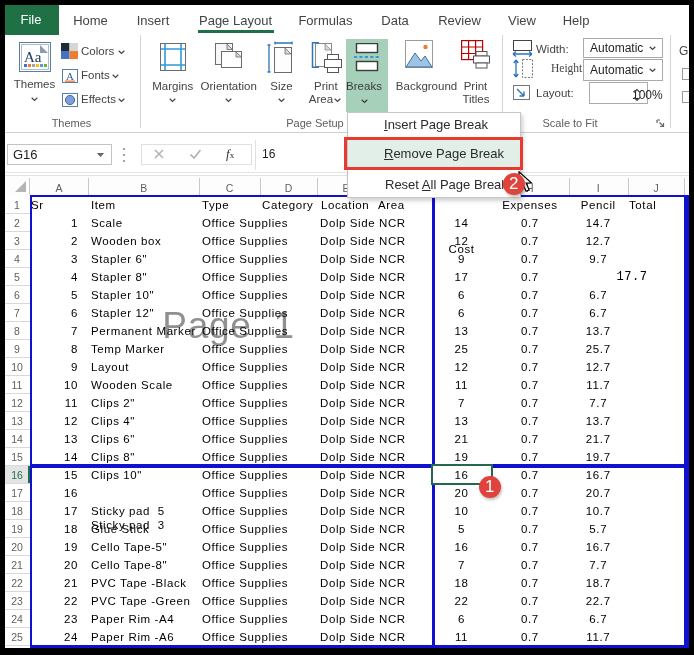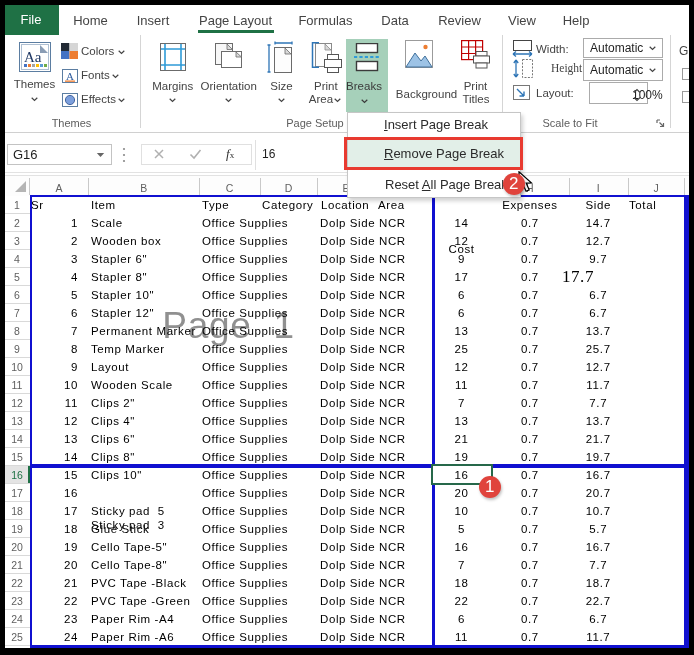--- a/index.html
+++ b/index.html
@@ -125,21 +125,21 @@
     </svg>
 <div style="position:absolute;top:80px;font-size:11.5px;color:#3b3b3b;line-height:13px;height:13px;font-family:'Liberation Sans', sans-serif;font-weight:normal;left:364px;transform:translateX(-50%);white-space:nowrap;">Breaks</div>
 <svg style="position:absolute;left:360.5px;top:99px" width="7" height="5" viewBox="0 0 7 5">
       <path d="M0.7,0.7 L3.5,3.4 L6.3,0.7" fill="none" stroke="#3b3b3b" stroke-width="1.2"></path>
     </svg>
 <svg style="position:absolute;left:405px;top:40px" width="28" height="28" viewBox="0 0 28 28">
       <rect x="0.5" y="0.5" width="27" height="27" fill="#fff" stroke="#9b9b9b"></rect>
       <circle cx="20.5" cy="7" r="2.2" fill="#ed7d31"></circle>
       <path d="M1,27 L10,13 L16,21 L20,16 L27,27 Z" fill="#9dc3e6" stroke="#41719c" stroke-width="1"></path>
     </svg>
-<div style="position:absolute;top:88px;font-size:11.5px;color:#444;line-height:13px;height:13px;font-family:'Liberation Sans', sans-serif;font-weight:normal;left:420px;transform:translateX(-50%);white-space:nowrap;padding-left:13px;">Background</div>
+<div style="position:absolute;top:80px;font-size:11.5px;color:#444;line-height:13px;height:13px;font-family:'Liberation Sans', sans-serif;font-weight:normal;left:420px;transform:translateX(-50%);white-space:nowrap;padding-left:13px;">Background</div>
 <svg style="position:absolute;left:461px;top:40px" width="30" height="30" viewBox="0 0 30 30">
       <g stroke="#c00000" fill="#fff" stroke-width="1.2">
         <rect x="0.6" y="0.6" width="21" height="19"></rect>
         <path d="M0.6,7 L21.6,7 M0.6,13.5 L21.6,13.5 M7.6,0.6 L7.6,20 M14.6,0.6 L14.6,20"></path>
       </g>
       <g transform="translate(12,11)">
         <rect x="3" y="0.5" width="11" height="4.5" fill="#fff" stroke="#555"></rect>
         <rect x="0.5" y="5" width="16" height="7" fill="#fff" stroke="#555"></rect>
         <rect x="3" y="12" width="11" height="5" fill="#fff" stroke="#555"></rect>
       </g>
@@ -282,21 +282,21 @@
 <div style="position:absolute;left:5px;top:196px;width:24.5px;height:0px;"></div>
 <div style="position:absolute;top:306px;font-size:37px;color:#909090;line-height:39px;height:39px;font-family:'Liberation Sans', sans-serif;font-weight:normal;left:228.5px;transform:translateX(-50%);letter-spacing:0.7px;z-index:1;white-space:nowrap;">Page&nbsp;&nbsp;1</div>
 <div style="position:absolute;top:196px;font-size:11.5px;color:#000;line-height:18px;height:18px;font-family:'Liberation Sans', sans-serif;font-weight:normal;left:31px;letter-spacing:0.6px;z-index:2;white-space:nowrap;">Sr</div>
 <div style="position:absolute;top:196px;font-size:11.5px;color:#000;line-height:18px;height:18px;font-family:'Liberation Sans', sans-serif;font-weight:normal;left:91px;letter-spacing:0.6px;z-index:2;white-space:nowrap;">Item</div>
 <div style="position:absolute;top:196px;font-size:11.5px;color:#000;line-height:18px;height:18px;font-family:'Liberation Sans', sans-serif;font-weight:normal;left:202px;letter-spacing:0.6px;z-index:2;white-space:nowrap;">Type</div>
 <div style="position:absolute;top:196px;font-size:11.5px;color:#000;line-height:18px;height:18px;font-family:'Liberation Sans', sans-serif;font-weight:normal;left:262px;letter-spacing:0.6px;z-index:2;white-space:nowrap;">Category</div>
 <div style="position:absolute;top:196px;font-size:11.5px;color:#000;line-height:18px;height:18px;font-family:'Liberation Sans', sans-serif;font-weight:normal;left:321px;letter-spacing:0.6px;z-index:2;white-space:nowrap;">Location</div>
 <div style="position:absolute;top:196px;font-size:11.5px;color:#000;line-height:18px;height:18px;font-family:'Liberation Sans', sans-serif;font-weight:normal;left:378px;letter-spacing:0.6px;z-index:2;white-space:nowrap;">Area</div>
 <div style="position:absolute;top:196px;font-size:11.5px;color:#000;line-height:18px;height:18px;font-family:'Liberation Sans', sans-serif;font-weight:normal;left:461.5px;transform:translateX(-50%);letter-spacing:0.6px;z-index:2;white-space:nowrap;margin-top:44px;">Cost</div>
 <div style="position:absolute;top:196px;font-size:11.5px;color:#000;line-height:18px;height:18px;font-family:'Liberation Sans', sans-serif;font-weight:normal;left:529.9px;transform:translateX(-50%);letter-spacing:0.6px;z-index:2;white-space:nowrap;">Expenses</div>
-<div style="position:absolute;top:196px;font-size:11.5px;color:#000;line-height:18px;height:18px;font-family:'Liberation Sans', sans-serif;font-weight:normal;left:598.25px;transform:translateX(-50%);letter-spacing:0.6px;z-index:2;white-space:nowrap;">Side</div>
+<div style="position:absolute;top:196px;font-size:11.5px;color:#000;line-height:18px;height:18px;font-family:'Liberation Sans', sans-serif;font-weight:normal;left:598.25px;transform:translateX(-50%);letter-spacing:0.6px;z-index:2;white-space:nowrap;">Pencil</div>
 <div style="position:absolute;top:196px;font-size:11.5px;color:#000;line-height:18px;height:18px;font-family:'Liberation Sans', sans-serif;font-weight:normal;left:629px;letter-spacing:0.6px;z-index:2;white-space:nowrap;">Total</div>
 <div style="position:absolute;top:214px;font-size:11.5px;color:#000;line-height:18px;height:18px;font-family:'Liberation Sans', sans-serif;font-weight:normal;right:616px;letter-spacing:0.6px;z-index:2;white-space:nowrap;">1</div>
 <div style="position:absolute;top:214px;font-size:11.5px;color:#000;line-height:18px;height:18px;font-family:'Liberation Sans', sans-serif;font-weight:normal;left:91px;letter-spacing:0.6px;z-index:2;white-space:nowrap;">Scale</div>
 <div style="position:absolute;top:214px;font-size:11.5px;color:#000;line-height:18px;height:18px;font-family:'Liberation Sans', sans-serif;font-weight:normal;left:202px;letter-spacing:0.6px;z-index:2;white-space:nowrap;">Office Supplies</div>
 <div style="position:absolute;top:214px;font-size:11.5px;color:#000;line-height:18px;height:18px;font-family:'Liberation Sans', sans-serif;font-weight:normal;left:320px;letter-spacing:0.6px;z-index:2;white-space:nowrap;">Dolp Side</div>
 <div style="position:absolute;top:214px;font-size:11.5px;color:#000;line-height:18px;height:18px;font-family:'Liberation Sans', sans-serif;font-weight:normal;left:379px;letter-spacing:0.6px;z-index:2;white-space:nowrap;">NCR</div>
 <div style="position:absolute;top:214px;font-size:11.5px;color:#000;line-height:18px;height:18px;font-family:'Liberation Sans', sans-serif;font-weight:normal;left:461.5px;transform:translateX(-50%);letter-spacing:0.6px;z-index:2;white-space:nowrap;">14</div>
 <div style="position:absolute;top:214px;font-size:11.5px;color:#000;line-height:18px;height:18px;font-family:'Liberation Sans', sans-serif;font-weight:normal;left:529.9px;transform:translateX(-50%);letter-spacing:0.6px;z-index:2;white-space:nowrap;">0.7</div>
 <div style="position:absolute;top:214px;font-size:11.5px;color:#000;line-height:18px;height:18px;font-family:'Liberation Sans', sans-serif;font-weight:normal;left:598.25px;transform:translateX(-50%);letter-spacing:0.6px;z-index:2;white-space:nowrap;">14.7</div>
 <div style="position:absolute;top:232px;font-size:11.5px;color:#000;line-height:18px;height:18px;font-family:'Liberation Sans', sans-serif;font-weight:normal;right:616px;letter-spacing:0.6px;z-index:2;white-space:nowrap;">2</div>
@@ -315,21 +315,21 @@
 <div style="position:absolute;top:250px;font-size:11.5px;color:#000;line-height:18px;height:18px;font-family:'Liberation Sans', sans-serif;font-weight:normal;left:461.5px;transform:translateX(-50%);letter-spacing:0.6px;z-index:2;white-space:nowrap;">9</div>
 <div style="position:absolute;top:250px;font-size:11.5px;color:#000;line-height:18px;height:18px;font-family:'Liberation Sans', sans-serif;font-weight:normal;left:529.9px;transform:translateX(-50%);letter-spacing:0.6px;z-index:2;white-space:nowrap;">0.7</div>
 <div style="position:absolute;top:250px;font-size:11.5px;color:#000;line-height:18px;height:18px;font-family:'Liberation Sans', sans-serif;font-weight:normal;left:598.25px;transform:translateX(-50%);letter-spacing:0.6px;z-index:2;white-space:nowrap;">9.7</div>
 <div style="position:absolute;top:268px;font-size:11.5px;color:#000;line-height:18px;height:18px;font-family:'Liberation Sans', sans-serif;font-weight:normal;right:616px;letter-spacing:0.6px;z-index:2;white-space:nowrap;">4</div>
 <div style="position:absolute;top:268px;font-size:11.5px;color:#000;line-height:18px;height:18px;font-family:'Liberation Sans', sans-serif;font-weight:normal;left:91px;letter-spacing:0.6px;z-index:2;white-space:nowrap;">Stapler 8"</div>
 <div style="position:absolute;top:268px;font-size:11.5px;color:#000;line-height:18px;height:18px;font-family:'Liberation Sans', sans-serif;font-weight:normal;left:202px;letter-spacing:0.6px;z-index:2;white-space:nowrap;">Office Supplies</div>
 <div style="position:absolute;top:268px;font-size:11.5px;color:#000;line-height:18px;height:18px;font-family:'Liberation Sans', sans-serif;font-weight:normal;left:320px;letter-spacing:0.6px;z-index:2;white-space:nowrap;">Dolp Side</div>
 <div style="position:absolute;top:268px;font-size:11.5px;color:#000;line-height:18px;height:18px;font-family:'Liberation Sans', sans-serif;font-weight:normal;left:379px;letter-spacing:0.6px;z-index:2;white-space:nowrap;">NCR</div>
 <div style="position:absolute;top:268px;font-size:11.5px;color:#000;line-height:18px;height:18px;font-family:'Liberation Sans', sans-serif;font-weight:normal;left:461.5px;transform:translateX(-50%);letter-spacing:0.6px;z-index:2;white-space:nowrap;">17</div>
 <div style="position:absolute;top:268px;font-size:11.5px;color:#000;line-height:18px;height:18px;font-family:'Liberation Sans', sans-serif;font-weight:normal;left:529.9px;transform:translateX(-50%);letter-spacing:0.6px;z-index:2;white-space:nowrap;">0.7</div>
-<div style="position:absolute;top:268px;font-size:17px;color:#000;line-height:18px;height:18px;font-family:Liberation Serif, serif;font-weight:normal;left:578px;transform:translateX(-50%);letter-spacing:0.6px;z-index:2;white-space:nowrap;">17.7</div>
+<div style="position:absolute;top:268px;font-size:12px;color:#000;line-height:18px;height:18px;font-family:Liberation Mono, monospace;font-weight:normal;left:632px;transform:translateX(-50%);letter-spacing:0.6px;z-index:2;white-space:nowrap;">17.7</div>
 <div style="position:absolute;top:286px;font-size:11.5px;color:#000;line-height:18px;height:18px;font-family:'Liberation Sans', sans-serif;font-weight:normal;right:616px;letter-spacing:0.6px;z-index:2;white-space:nowrap;">5</div>
 <div style="position:absolute;top:286px;font-size:11.5px;color:#000;line-height:18px;height:18px;font-family:'Liberation Sans', sans-serif;font-weight:normal;left:91px;letter-spacing:0.6px;z-index:2;white-space:nowrap;">Stapler 10"</div>
 <div style="position:absolute;top:286px;font-size:11.5px;color:#000;line-height:18px;height:18px;font-family:'Liberation Sans', sans-serif;font-weight:normal;left:202px;letter-spacing:0.6px;z-index:2;white-space:nowrap;">Office Supplies</div>
 <div style="position:absolute;top:286px;font-size:11.5px;color:#000;line-height:18px;height:18px;font-family:'Liberation Sans', sans-serif;font-weight:normal;left:320px;letter-spacing:0.6px;z-index:2;white-space:nowrap;">Dolp Side</div>
 <div style="position:absolute;top:286px;font-size:11.5px;color:#000;line-height:18px;height:18px;font-family:'Liberation Sans', sans-serif;font-weight:normal;left:379px;letter-spacing:0.6px;z-index:2;white-space:nowrap;">NCR</div>
 <div style="position:absolute;top:286px;font-size:11.5px;color:#000;line-height:18px;height:18px;font-family:'Liberation Sans', sans-serif;font-weight:normal;left:461.5px;transform:translateX(-50%);letter-spacing:0.6px;z-index:2;white-space:nowrap;">6</div>
 <div style="position:absolute;top:286px;font-size:11.5px;color:#000;line-height:18px;height:18px;font-family:'Liberation Sans', sans-serif;font-weight:normal;left:529.9px;transform:translateX(-50%);letter-spacing:0.6px;z-index:2;white-space:nowrap;">0.7</div>
 <div style="position:absolute;top:286px;font-size:11.5px;color:#000;line-height:18px;height:18px;font-family:'Liberation Sans', sans-serif;font-weight:normal;left:598.25px;transform:translateX(-50%);letter-spacing:0.6px;z-index:2;white-space:nowrap;">6.7</div>
 <div style="position:absolute;top:304px;font-size:11.5px;color:#000;line-height:18px;height:18px;font-family:'Liberation Sans', sans-serif;font-weight:normal;right:616px;letter-spacing:0.6px;z-index:2;white-space:nowrap;">6</div>
 <div style="position:absolute;top:304px;font-size:11.5px;color:#000;line-height:18px;height:18px;font-family:'Liberation Sans', sans-serif;font-weight:normal;left:91px;letter-spacing:0.6px;z-index:2;white-space:nowrap;">Stapler 12"</div>

